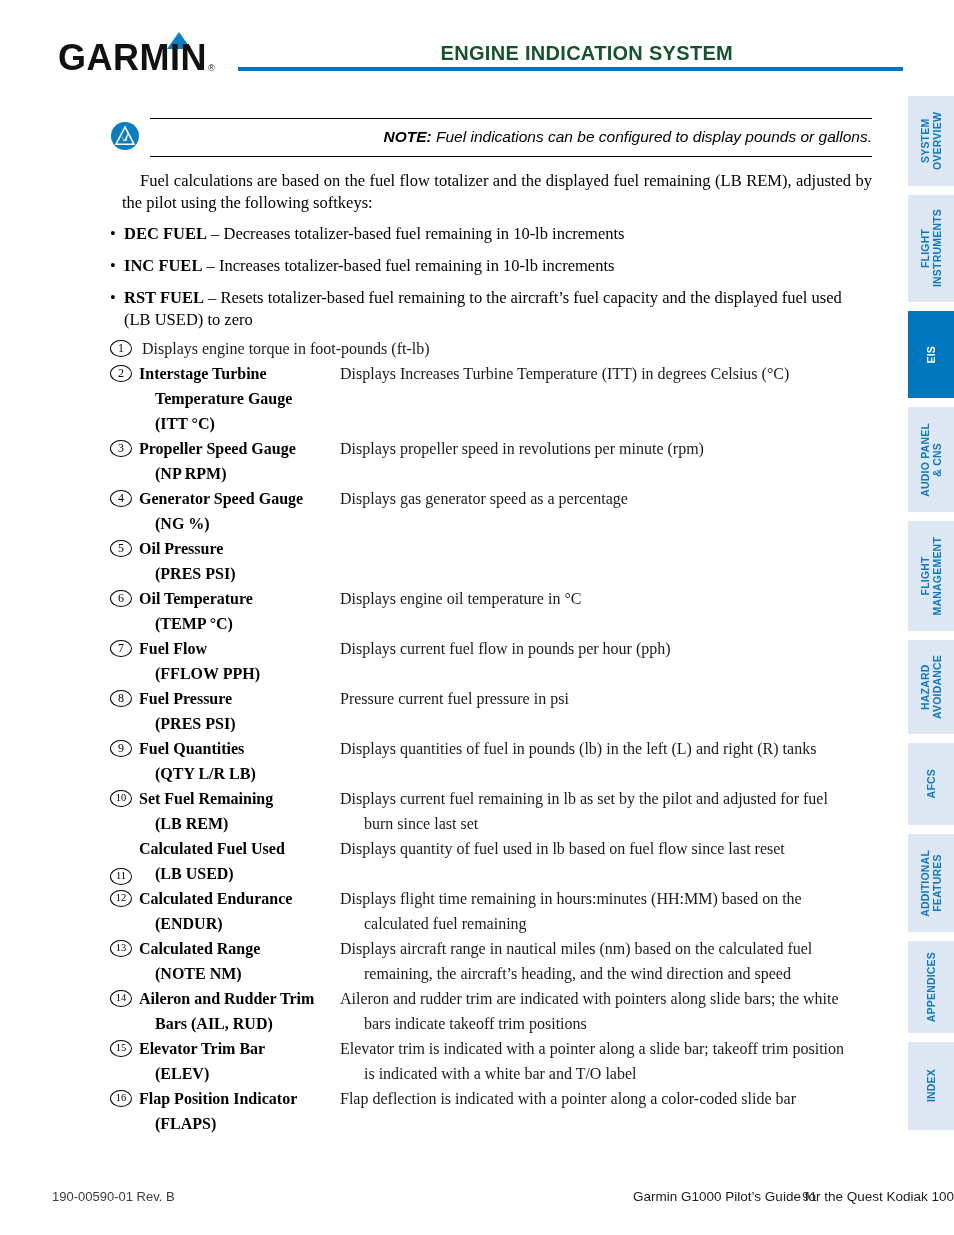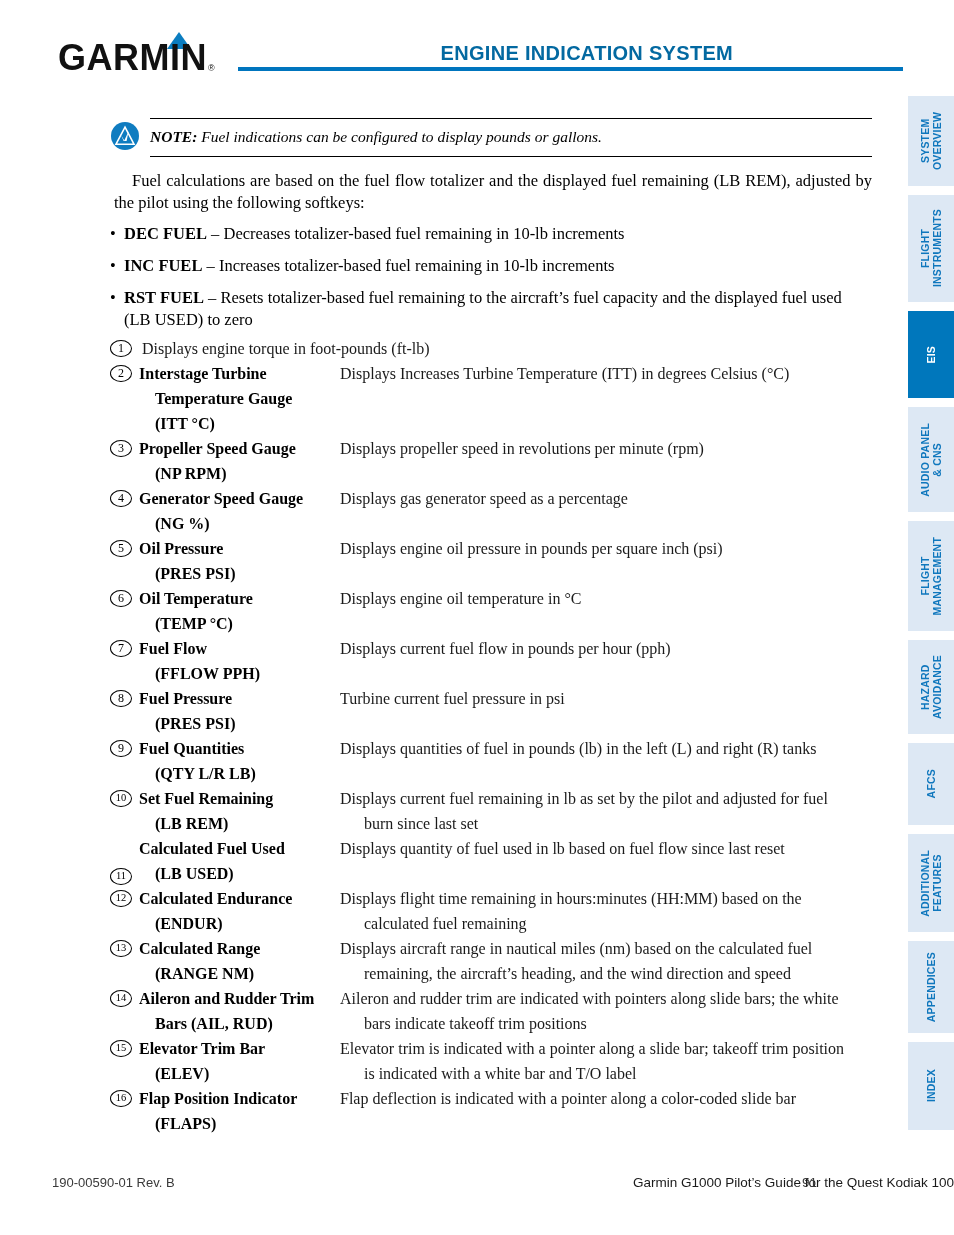--- a/index.html
+++ b/index.html
@@ -50,21 +50,21 @@
     border-right: 12px solid transparent;
     border-bottom: 17px solid #0b7dc0;
   }
   .header-title {
     position: absolute;
     right: 57px; top: 42px;
     font-family: "Liberation Sans", sans-serif;
     font-weight: bold;
     font-size: 20px;
     letter-spacing: 0.3px;
-    color: #0369a1;
+    color: #14532d;
     white-space: nowrap;
   }
   .header-rule {
     position: absolute;
     left: 232px; top: 67px;
     width: 665px; height: 4px;
     background: #0075be;
   }
 
   
@@ -114,43 +114,44 @@
     position: relative;
     padding: 8px 0 9px 40px;
     min-height: 34px;
   }
   .note-icon {
     position: absolute;
     left: 0px; top: 2px;
     width: 30px; height: 30px;
   }
   .note-text {
-    font-family: Liberation Serif, serif;
+    font-family: Liberation Sans, sans-serif;
     font-style: italic;
     font-size: 15.5px;
     color: #000;
     line-height: 20px;
+    text-align: right;
   }
   .note-text b {
     font-style: italic;
     font-weight: bold;
   }
 
   
   .content {
     position: absolute;
     left: 110px; top: 170px;
     width: 762px;
   }
   .para {
     font-size: 16.5px;
     line-height: 22px;
     color: #000;
     text-indent: 18px;
-    margin: 0 0 9px 4px;
+    margin: 0 0 9px 12px;
     text-align: justify;
   }
   .bullet {
     position: relative;
     font-size: 16.5px;
     line-height: 22px;
     color: #000;
     margin: 0 0 10px 0;
     padding-left: 14px;
   }
@@ -213,21 +214,21 @@
   .item-desc .cont {
     display: block;
     padding-left: 24px;
     text-align: justify;
   }
   .item-desc.jz { text-align: justify; }
 
   
   .footer {
     position: absolute;
-    left: 0; bottom: 40px;
+    left: 0; bottom: 26px;
     width: 874px;
     height: 20px;
   }
   .footer-left {
     position: absolute;
     left: 52px; top: 0;
     font-family: "Liberation Sans", sans-serif;
     font-size: 13px;
     color: #3a3a3a;
     white-space: nowrap;
@@ -342,36 +343,35 @@
       <div class="item-desc"><span>Displays propeller speed in revolutions per minute (rpm)</span></div>
     </div>
     <div class="item">
       <div class="item-num">4</div>
       <div class="item-label"><span>Generator Speed Gauge</span><span class="sub2">(NG %)</span></div>
       <div class="item-desc"><span>Displays gas generator speed as a percentage</span></div>
     </div>
     <div class="item">
       <div class="item-num">5</div>
       <div class="item-label"><span>Oil Pressure</span><span class="sub2">(PRES PSI)</span></div>
-      <div class="item-desc"><span>Displays engine oil pressure in pounds per square inch (psi)</span></div>
     </div>
     <div class="item">
       <div class="item-num">6</div>
       <div class="item-label"><span>Oil Temperature</span><span class="sub2">(TEMP °C)</span></div>
       <div class="item-desc"><span>Displays engine oil temperature in °C</span></div>
     </div>
     <div class="item">
       <div class="item-num">7</div>
       <div class="item-label"><span>Fuel Flow</span><span class="sub2">(FFLOW PPH)</span></div>
       <div class="item-desc"><span>Displays current fuel flow in pounds per hour (pph)</span></div>
     </div>
     <div class="item">
       <div class="item-num">8</div>
       <div class="item-label"><span>Fuel Pressure</span><span class="sub2">(PRES PSI)</span></div>
-      <div class="item-desc"><span>Turbine current fuel pressure in psi</span></div>
+      <div class="item-desc"><span>Pressure current fuel pressure in psi</span></div>
     </div>
     <div class="item">
       <div class="item-num">9</div>
       <div class="item-label"><span>Fuel Quantities</span><span class="sub2">(QTY L/R LB)</span></div>
       <div class="item-desc"><span>Displays quantities of fuel in pounds (lb) in the left (L) and right (R) tanks</span></div>
     </div>
     <div class="item">
       <div class="item-num" style="font-size: 10.5px;">10</div>
       <div class="item-label"><span>Set Fuel Remaining</span><span class="sub2">(LB REM)</span></div>
       <div class="item-desc jz"><span>Displays current fuel remaining in lb as set by the pilot and adjusted for fuel</span><span class="cont">burn since last set</span></div>
@@ -381,21 +381,21 @@
       <div class="item-label"><span>Calculated Fuel Used</span><span class="sub2">(LB USED)</span></div>
       <div class="item-desc"><span>Displays quantity of fuel used in lb based on fuel flow since last reset</span></div>
     </div>
     <div class="item">
       <div class="item-num" style="font-size: 10.5px;">12</div>
       <div class="item-label"><span>Calculated Endurance</span><span class="sub2">(ENDUR)</span></div>
       <div class="item-desc jz"><span>Displays flight time remaining in hours:minutes (HH:MM) based on the</span><span class="cont">calculated fuel remaining</span></div>
     </div>
     <div class="item">
       <div class="item-num" style="font-size: 10.5px;">13</div>
-      <div class="item-label"><span>Calculated Range</span><span class="sub2">(RANGE NM)</span></div>
+      <div class="item-label"><span>Calculated Range</span><span class="sub2">(NOTE NM)</span></div>
       <div class="item-desc jz"><span>Displays aircraft range in nautical miles (nm) based on the calculated fuel</span><span class="cont">remaining, the aircraft’s heading, and the wind direction and speed</span></div>
     </div>
     <div class="item">
       <div class="item-num" style="font-size: 10.5px;">14</div>
       <div class="item-label"><span>Aileron and Rudder Trim</span><span class="sub2">Bars (AIL, RUD)</span></div>
       <div class="item-desc jz"><span>Aileron and rudder trim are indicated with pointers along slide bars; the white</span><span class="cont">bars indicate takeoff trim positions</span></div>
     </div>
     <div class="item">
       <div class="item-num" style="font-size: 10.5px;">15</div>
       <div class="item-label"><span>Elevator Trim Bar</span><span class="sub2">(ELEV)</span></div>

